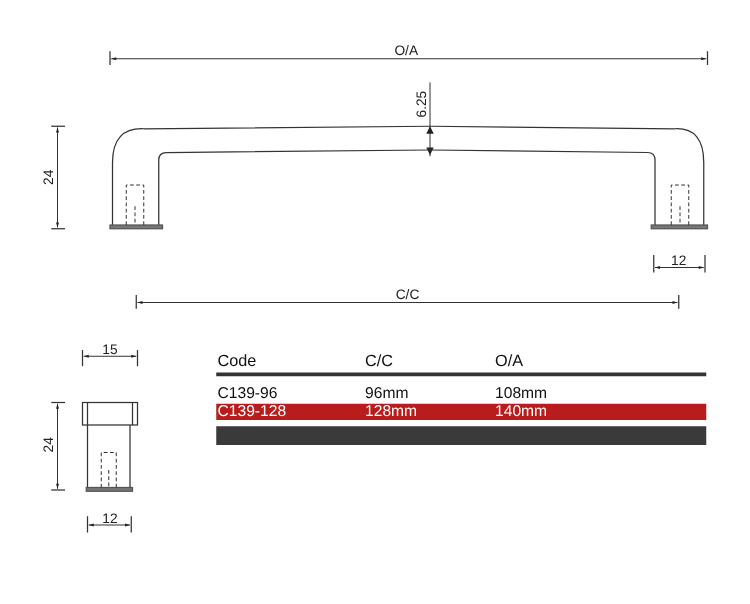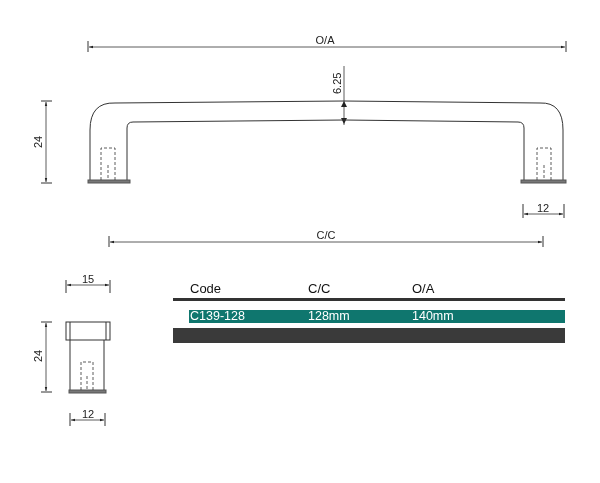--- a/index.html
+++ b/index.html
@@ -1,26 +1,26 @@
 <!DOCTYPE html>
 <html><head>
 <meta charset="utf-8">
 <style>
   html, body { margin: 0; padding: 0; background: #ffffff; }
   body { width: 600px; height: 483px; position: relative; overflow: hidden;
          font-family: "Liberation Sans", sans-serif; color: #111; }
   svg.drawing { position: absolute; left: 0; top: 0; }
   .dimtxt { font-family: "Liberation Sans", sans-serif; font-size: 11px; fill: #222; }
   .spec-table { position: absolute; left: 173px; top: 281px; width: 392px; }
-  .row { position: relative; height: 13px; font-size: 12.5px; line-height: 13px; margin-left: 16px; }
+  .row { position: relative; height: 13px; font-size: 12.5px; line-height: 13px; }
   .row span { position: absolute; top: 0; white-space: nowrap; }
   .c0 { left: 1px; } .c1 { left: 119px; } .c2 { left: 223px; }
   .hdr { height: 15px; font-size: 13px; line-height: 15px; }
   .hdr-rule { height: 3px; background: #333; margin-top: 2px; margin-bottom: 7px; }
-  .dark { background: #0f766e; color: #ffffff; }
+  .dark { background: #b91c1c; color: #ffffff; }
   .spacer { height: 2px; }
   .empty-bar { height: 15px; background: #3a3a3a; margin-top: 3px; }
 </style>
 </head>
 <body>
 
 <svg class="drawing" width="600" height="483" viewBox="0 0 600 483">
   <defs>
     <marker id="arr" viewBox="0 0 10 10" refX="10" refY="5" markerWidth="7" markerHeight="5" orient="auto-start-reverse">
       <path d="M0,2 L10,5 L0,8 z" fill="#222"></path>
@@ -111,20 +111,25 @@
 </svg>
 
 <div class="spec-table">
   <div class="row hdr">
     <span class="c0">Code</span>
     <span class="c1">C/C</span>
     <span class="c2">O/A</span>
   </div>
   <div class="hdr-rule"></div>
 
+  <div class="row">
+    <span class="c0">C139-96</span>
+    <span class="c1">96mm</span>
+    <span class="c2">108mm</span>
+  </div>
   <div class="spacer"></div>
   <div class="row dark">
     <span class="c0">C139-128</span>
     <span class="c1">128mm</span>
     <span class="c2">140mm</span>
   </div>
   <div class="spacer"></div>
   <div class="empty-bar"></div>
 </div>
 

